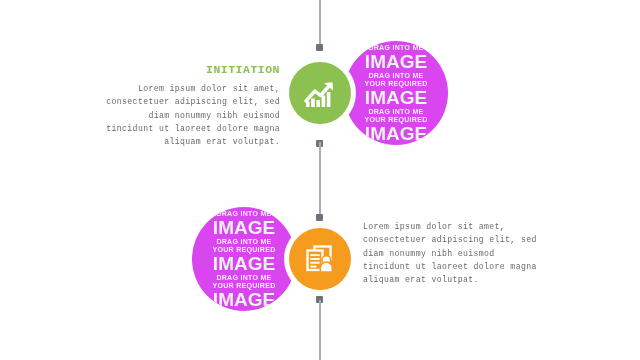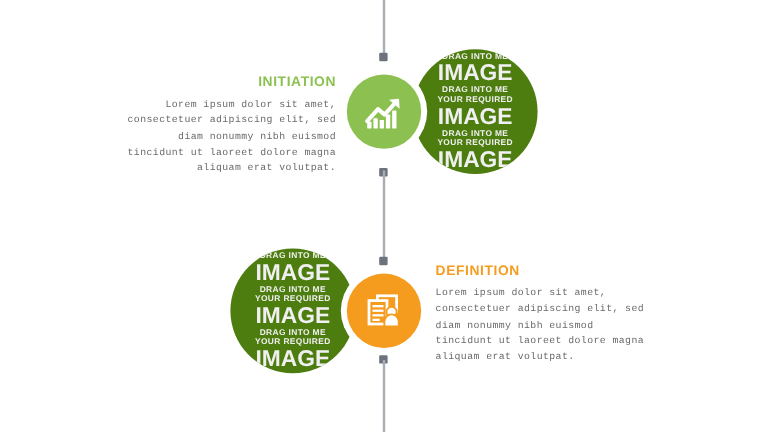--- a/index.html
+++ b/index.html
@@ -46,21 +46,21 @@
   .dot-b { top: 140px; }
   .dot-c { top: 214px; }
   .dot-d { top: 296px; }
 
   
   .img-placeholder {
     position: absolute;
     width: 104px;
     height: 104px;
     border-radius: 50%;
-    background: #4d7c0f;
+    background: #d946ef;
     overflow: hidden;
   }
   .img-top    { left: 344px; top: 41px; }
   .img-bottom { left: 192px; top: 207px; }
 
   .watermark {
     position: absolute;
     inset: -14px -24px;
     display: flex;
     flex-direction: column;
@@ -90,21 +90,21 @@
   .circle-green  { left: 289px; top: 62px;  background: #8cc152; }
   .circle-orange { left: 289px; top: 228px; background: #f59c1f; }
   .icon-circle svg { display: block; }
 
   
   .text-block { position: absolute; }
   .text-right-aligned { left: 96px;  top: 63px;  width: 184px; text-align: right; }
   .text-left-aligned  { left: 363px; top: 220px; width: 184px; text-align: left; }
 
   .step-title {
-    font-family: Liberation Sans, sans-serif;
+    font-family: Liberation Mono, monospace;
     font-size: 11.5px;
     font-weight: 700;
     letter-spacing: 0.5px;
     margin: 0 0 6px 0;
   }
   .title-green  { color: #8cc152; }
   .title-orange { color: #f59c1f; }
 
   .step-body {
     font-family: Liberation Mono, monospace;
@@ -191,17 +191,16 @@
         <rect x="6.4" y="22.6" width="6.0" height="1.9" fill="#ffffff"></rect>
 
         <circle cx="22.3" cy="17.0" r="4.3" fill="#ffffff" stroke="#f59c1f" stroke-width="1.6"></circle>
 
         <path d="M16.3 29 v-4.0 a6 6 0 0 1 12 0 V29 Z" fill="#ffffff" stroke="#f59c1f" stroke-width="1.6"></path>
       </svg>
     </span>
   </div>
 
   <div class="text-block text-left-aligned">
-    <div class="step-title title-orange">DEFINITION</div>
     <p class="step-body">Lorem ipsum dolor sit amet, consectetuer adipiscing elit, sed diam nonummy nibh euismod tincidunt ut laoreet dolore magna aliquam erat volutpat.</p>
   </div>
 
 </div>
 
 </body></html>

